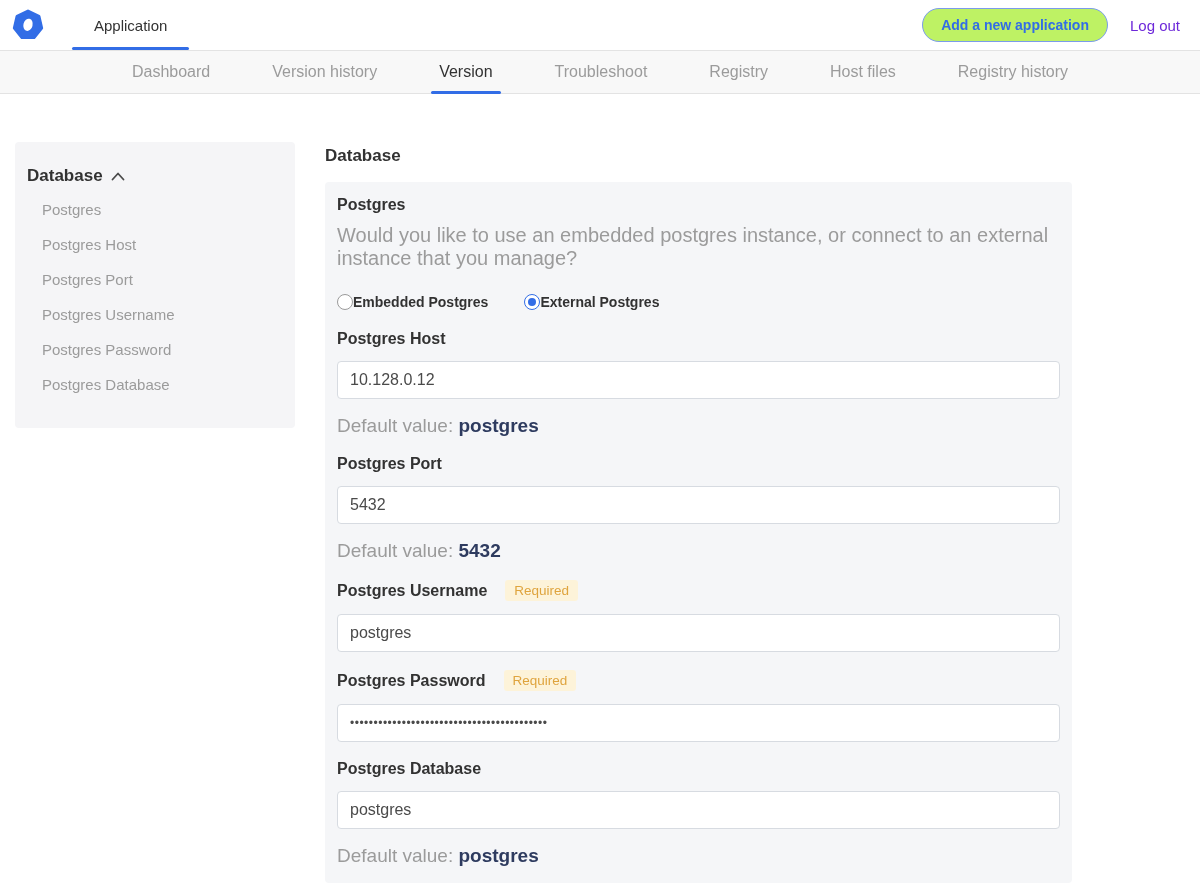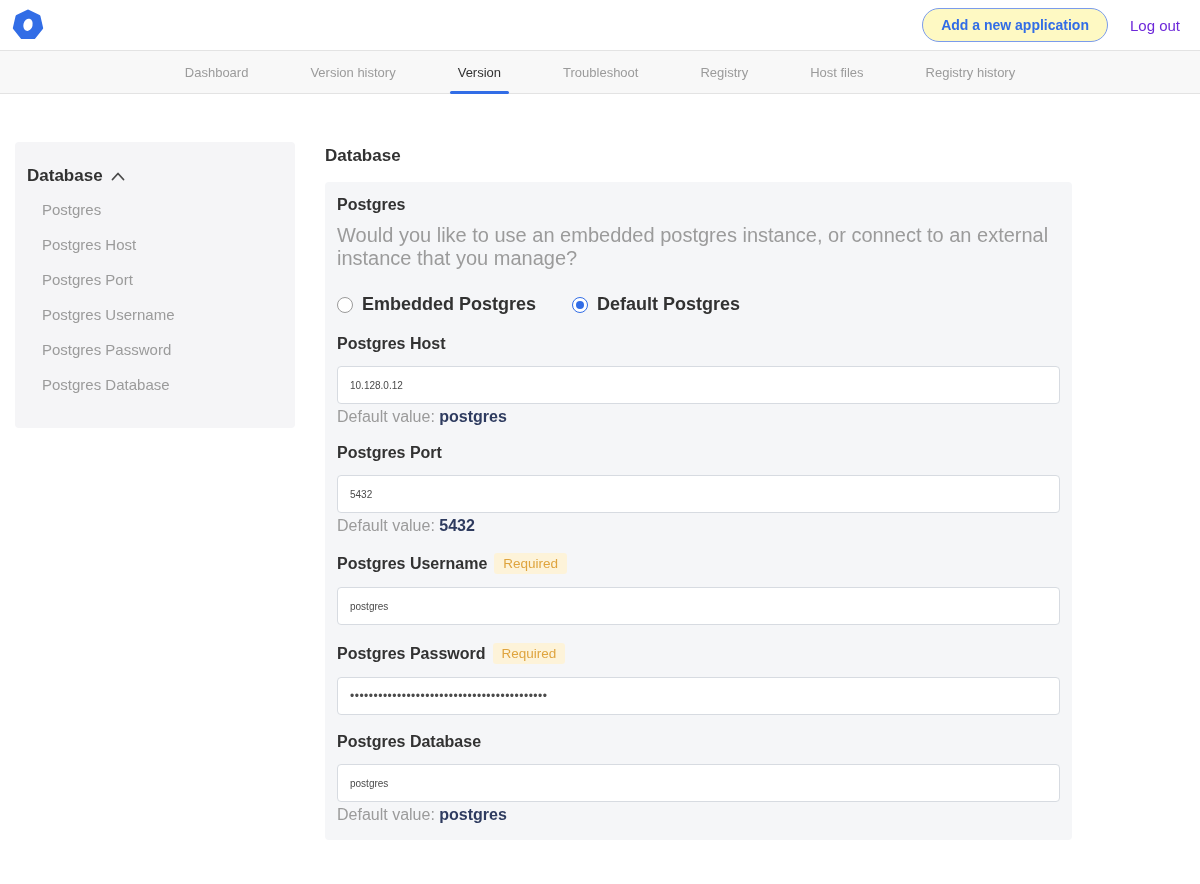--- a/index.html
+++ b/index.html
@@ -25,37 +25,37 @@
     cursor: pointer; position: relative;
   }
   .top-tab.active { color: #323232; }
   .top-tab.active::after {
     content: ""; position: absolute; left: 0; right: 0; bottom: 0;
     height: 3px; background: #326de6; border-radius: 2px;
   }
   .top-spacer { flex: 1; }
   .top-right { display: flex; align-items: center; gap: 22px; }
   .add-app-btn {
-    background: #fef9c3; color: #326de6;
+    background: #bef264; color: #326de6;
     border: 1px solid #7b9ceb; border-radius: 17px;
     font-size: 14px; font-weight: bold;
     padding: 8px 18px; cursor: pointer;
     font-family: inherit;
   }
   .logout { font-size: 15px; color: #6d28d9; cursor: pointer; }
 
   
   .subnav {
     height: 44px; background: #f8f8f8;
     border-top: 1px solid #e3e3e3; border-bottom: 1px solid #e3e3e3;
     display: flex; align-items: stretch; justify-content: center;
   }
   .subnav-item {
     display: flex; align-items: center;
-    margin: 0 31px; font-size: 13px; color: #9b9b9b;
+    margin: 0 31px; font-size: 16px; color: #9b9b9b;
     cursor: pointer; position: relative;
   }
   .subnav-item.active { color: #323232; }
   .subnav-item.active::after {
     content: ""; position: absolute; left: -8px; right: -8px; bottom: -1px;
     height: 3px; background: #326de6; border-radius: 2px;
   }
 
   
   .content { display: flex; align-items: flex-start; padding: 48px 0 0 15px; }
@@ -89,34 +89,34 @@
   .radio-option { display: flex; align-items: center; cursor: pointer; }
   .radio-circle {
     width: 16px; height: 16px; border-radius: 50%;
     border: 1px solid #9b9b9b; background: #fff;
     display: inline-flex; align-items: center; justify-content: center;
     flex-shrink: 0;
   }
   .radio-dot { width: 8px; height: 8px; border-radius: 50%; background: transparent; }
   .radio-option.active .radio-circle { border-color: #326de6; }
   .radio-option.active .radio-dot { background: #326de6; }
-  .radio-label { font-size: 18px; font-weight: bold; color: #323232; margin-left: 9px; }
+  .radio-label { font-size: 14px; font-weight: bold; color: #323232; }
 
   .field-block { margin-top: 18px; }
   .field-block:first-of-type { margin-top: 0; }
   .cfg-input {
     display: block; width: 100%; height: 38px; margin-top: 13px;
     border: 1px solid #d7dbe1; border-radius: 4px; background: #fff;
-    padding: 0 12px; font-size: 10px; color: #4a4a4a;
+    padding: 0 12px; font-size: 16px; color: #4a4a4a;
     font-family: inherit; outline: none;
   }
-  .default-line { margin-top: 4px; font-size: 16px; color: #9b9b9b; }
+  .default-line { margin-top: 16px; font-size: 19px; color: #9b9b9b; }
   .default-line b { color: #2e3b5f; font-weight: bold; }
   .required-badge {
-    margin-left: 7px; background: #fdf3d9; color: #dfa43e;
+    margin-left: 18px; background: #fdf3d9; color: #dfa43e;
     font-size: 13.5px; font-weight: normal; padding: 3px 9px; border-radius: 3px;
   }
 
   .save-row { margin-top: 44px; }
   .save-btn {
     background: #4169d9; color: #fff; border: 1px solid #3a5ec2;
     border-radius: 4px; font-size: 14px; font-weight: bold;
     padding: 9px 15px; cursor: pointer; font-family: inherit;
   }
 </style>
@@ -124,20 +124,23 @@
 <body>
 
 <header class="topnav">
   <div class="logo-wrap">
     <svg width="32" height="32" viewBox="0 0 32 32">
       <polygon points="16,2 26.95,7.27 29.65,19.12 22.08,28.61 9.92,28.61 2.35,19.12 5.05,7.27" fill="#326de6" stroke="#326de6" stroke-width="3" stroke-linejoin="round"></polygon>
       <ellipse cx="16" cy="15.8" rx="4.6" ry="6.2" fill="#ffffff" transform="rotate(14 16 15.8)"></ellipse>
     </svg>
   </div>
   <nav class="top-tabs">
+    <div class="top-tab active">
+      <span>Application</span>
+    </div>
   </nav>
   <div class="top-spacer"></div>
   <div class="top-right">
     <button class="add-app-btn">Add a new application</button>
     <span class="logout">Log out</span>
   </div>
 </header>
 
 <nav class="subnav">
   <div class="subnav-item">
@@ -194,21 +197,21 @@
           <label class="radio-option">
             <span class="radio-circle">
                 <span class="radio-dot"></span>
               </span>
             <span class="radio-label">Embedded Postgres</span>
           </label>
           <label class="radio-option active">
             <span class="radio-circle">
                 <span class="radio-dot"></span>
               </span>
-            <span class="radio-label">Default Postgres</span>
+            <span class="radio-label">External Postgres</span>
           </label>
         </div>
       </div>
 
       <div class="field-block">
         <div class="item-label">Postgres Host</div>
         <input class="cfg-input" type="text" value="10.128.0.12" style="">
         <div class="default-line">
           <span>Default value:</span>
           <b>postgres</b>

